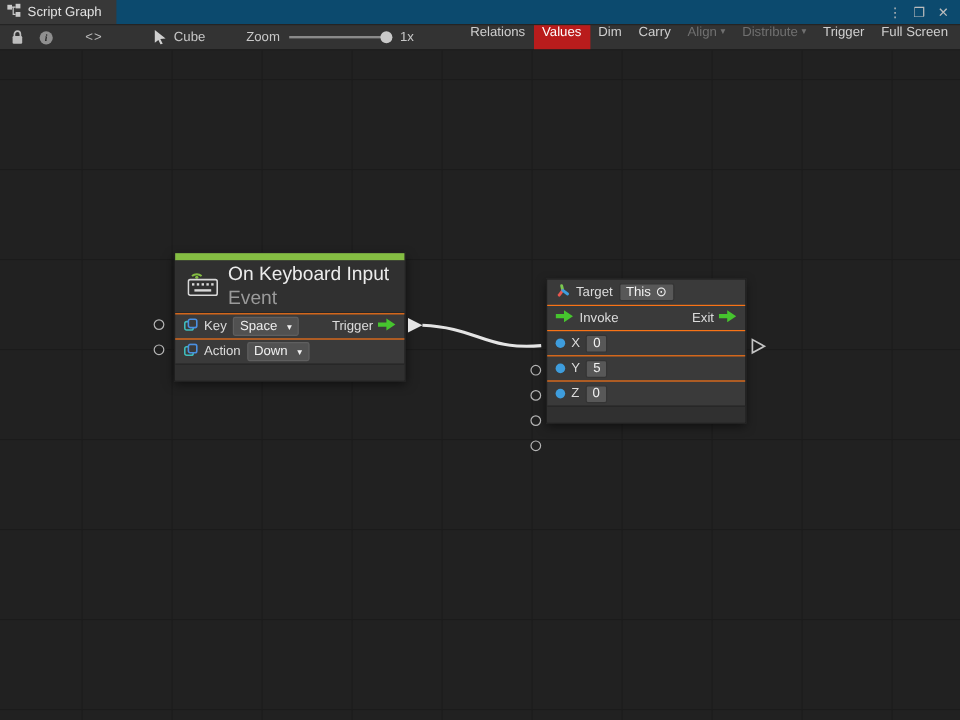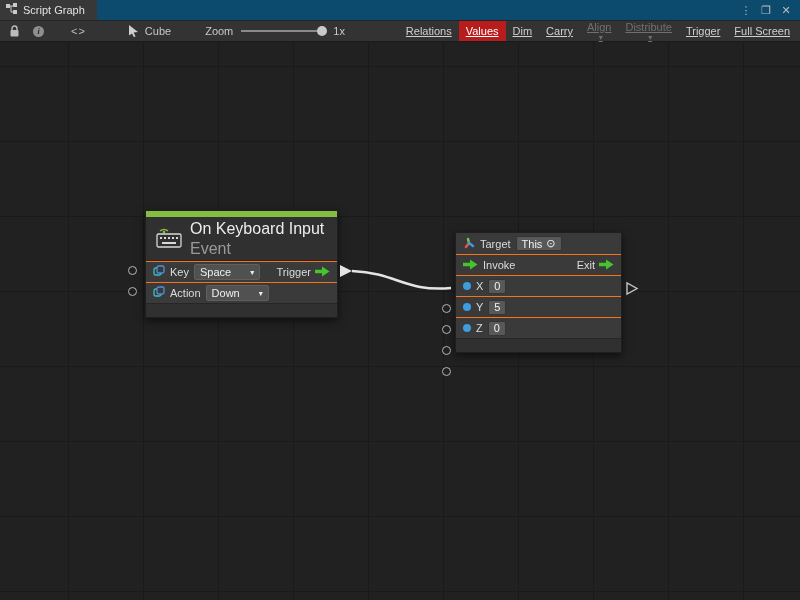--- a/index.html
+++ b/index.html
@@ -13,23 +13,23 @@
   .win-btn { width:16px; height:16px; display:flex; align-items:center; justify-content:center; font-size:11px; color:#bdbdbd; cursor:default; }
 
   
   .toolbar { position:absolute; left:0; top:20px; width:800px; height:22px; background:#333333; border-top:1px solid #242424; border-bottom:1px solid #1a1a1a; display:flex; align-items:center; font-size:11px; color:#c8c8c8; padding:0 3px; }
   .tb-icon { display:flex; align-items:center; justify-content:center; height:20px; padding:0 6px; }
   .tb-sep { width:14px; }
   .tb-label { padding:0 4px; color:#c8c8c8; }
   .zoom-track { width:84px; height:2px; background:#8a8a8a; position:relative; margin:0 4px; }
   .zoom-handle { position:absolute; right:-2px; top:-4px; width:10px; height:10px; border-radius:50%; background:#c9c9c9; }
   .tb-buttons { margin-left:auto; display:flex; align-items:stretch; height:100%; }
-  .tb-btn { display:flex; align-items:center; padding:0 7px; color:#cfcfcf; white-space:nowrap;text-decoration:underline; }
+  .tb-btn { display:flex; padding:0 7px; color:#cfcfcf; white-space:nowrap; }
   .tb-btn.active { background:#b91c1c; color:#ffffff; }
-  .tb-btn.disabled { color:#707070;flex-direction:column; }
+  .tb-btn.disabled { color:#707070; }
   .caret { font-size:8px; margin-left:3px; }
 
   
   .canvas { position:absolute; left:0; top:42px; width:800px; height:558px;
     background-color:#212121;
     background-image:
       linear-gradient(#1a1a1a 1px, transparent 1px),
       linear-gradient(90deg, #1a1a1a 1px, transparent 1px);
     background-size:75px 75px;
     background-position:-7px 24px; }
@@ -40,21 +40,21 @@
   .node-header { background:#303030; display:flex; align-items:center; gap:8px; padding:4px 10px; border-bottom:1px solid #262626; }
   .node-header .titles { display:flex; flex-direction:column; line-height:1.25; }
   .node-title { font-size:16px; color:#ececec; }
   .node-sub { font-size:16px; color:#9a9a9a; }
   .node-group { font-size:10px; color:#a5a5a5; }
   .node-row { display:flex; align-items:center; gap:5px; height:21px; padding:0 7px; border-top:1px solid #f97316; font-size:11px; color:#dcdcdc; }
   .node-row:first-of-type { border-top:none; }
   .node-footer { height:14px; background:#303030; border-top:1px solid #262626; }
   .push-right { margin-left:auto; display:flex; align-items:center; gap:4px; }
 
-  .dropdown { display:flex; align-items:center; gap:16px; background:#515151; border:1px solid #5f5f5f; border-radius:2px; padding:1px 5px; font-size:11px; color:#efefef; }
+  .dropdown { display:flex; align-items:center; gap:5px; background:#515151; border:1px solid #5f5f5f; border-radius:2px; padding:1px 5px; font-size:11px; color:#efefef; }
   .valbox { display:flex; align-items:center; gap:4px; background:#585858; border:1px solid #343434; border-radius:2px; padding:0 5px; min-width:14px; height:15px; font-size:11px; color:#f2f2f2; justify-content:center; }
 
   .port-circle { position:absolute; width:9px; height:9px; border:1px solid #b5b5b5; border-radius:50%; background:transparent; }
   .dot-blue { width:8px; height:8px; border-radius:50%; background:#3e9ddd; flex:none; }
 
   .wire-layer { position:absolute; left:0; top:0; width:800px; height:600px; pointer-events:none; }
 </style>
 </head>
 <body>
 

